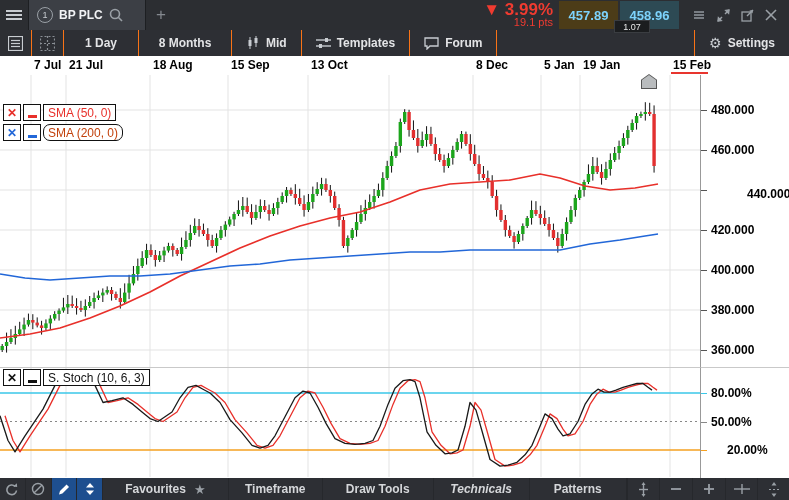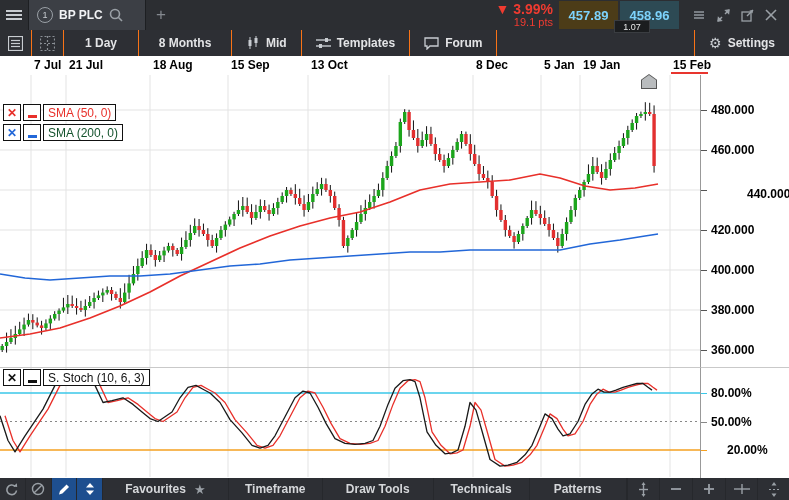--- a/index.html
+++ b/index.html
@@ -8,21 +8,21 @@
   .abs{position:absolute;}
   
   .topbar{left:0;top:0;width:789px;height:30px;background:#2c2e32;display:flex;align-items:stretch;}
   .tb-sq{width:28px;display:flex;align-items:center;justify-content:center;border-right:1px solid #1d1f22;cursor:pointer;}
   .tab{width:100px;background:#3c3f45;display:flex;align-items:center;gap:6px;padding:0 8px;border-right:1px solid #1d1f22;cursor:pointer;}
   .numcircle{width:14px;height:14px;border:1px solid #9aa0a6;border-radius:50%;color:#c8ccd1;
              font-size:9px;display:flex;align-items:center;justify-content:center;flex:0 0 auto;}
   .sym{color:#f2f3f5;font-weight:bold;font-size:12px;white-space:nowrap;}
   .addtab{width:30px;display:flex;align-items:center;justify-content:center;color:#84898f;font-size:17px;cursor:pointer;}
   .change{margin-left:auto;display:flex;flex-direction:column;align-items:flex-end;justify-content:center;padding-right:6px;}
-  .pct{color:#f03b30;font-size:14px;font-weight:bold;line-height:13px;}
+  .pct{color:#f03b30;font-size:17px;font-weight:bold;line-height:13px;}
   .pts{color:#f03b30;font-size:11px;line-height:12px;}
   .pricebox{width:59px;margin:1px 0;display:flex;align-items:center;justify-content:center;
             color:#7dd3fc;font-weight:bold;font-size:13px;cursor:pointer;}
   .sell{background:#4c3c18;}
   .buy{background:#2d4a54;margin-left:2px;}
   .spreadbox{left:614px;top:20px;width:34px;height:11px;background:#1b1d1f;color:#e8e9ea;font-size:9px;
              display:flex;align-items:center;justify-content:center;z-index:5;border:1px solid #3a3d41;}
   .winctl{display:flex;align-items:center;gap:4px;padding:0 8px 0 10px;}
   .winbtn{width:20px;height:20px;display:flex;align-items:center;justify-content:center;cursor:pointer;}
   
@@ -547,21 +547,21 @@
   <div class="lgbox lgline">
       <i style="background:#e8302a;"></i>
     </div>
   <div class="lgbox lglabel" style="color:#e8302a;">SMA (50, 0)</div>
 </div>
 <div class="abs legend" style="left:3px;top:124px;">
   <div class="lgbox lgx" style="color:#2267d8;">✕</div>
   <div class="lgbox lgline">
       <i style="background:#2267d8;"></i>
     </div>
-  <div class="lgbox lglabel" style="color:#14532d;">SMA (200, 0)</div>
+  <div class="lgbox lglabel" style="color:#c2410c;border-radius:7px;">SMA (200, 0)</div>
 </div>
 
 <div class="abs marker">
     <i></i>
   </div>
 
 <div class="abs stoch">
   <svg id="stoch-svg" width="700" height="109" viewBox="0 0 700 109">
       <line x1="31" y1="0" x2="31" y2="109" stroke="#e3e3e3" stroke-width="1"></line>
       <line x1="66" y1="0" x2="66" y2="109" stroke="#e3e3e3" stroke-width="1"></line>
@@ -619,21 +619,21 @@
       <path d="M6 1l4 4.4H2z" fill="#fff"></path>
         <path d="M6 13L2 8.6h8z" fill="#fff"></path>
       </svg>
   </div>
   <div class="bbtn" style="width:126px;">
     <span>Favourites</span>
     <span class="bstar">★</span>
   </div>
   <div class="bbtn" style="width:94px;">Timeframe</div>
   <div class="bbtn" style="width:111px;">Draw Tools</div>
-  <div class="bbtn" style="width:96px;">Technicals</div>
+  <div class="bbtn" style="width:96px;font-style:italic;">Technicals</div>
   <div class="bbtn" style="width:97px;">Patterns</div>
   <div class="bbtn" style="flex:1;"></div>
   <div class="bbtn" style="width:32px;">
     <svg class="ic" width="15" height="15">
       <g stroke="#9aa0a6" stroke-width="1.4">
           <line x1="7.5" y1="3" x2="7.5" y2="12"></line>
           <line x1="3" y1="7.5" x2="12" y2="7.5"></line>
         </g>
       <g fill="#9aa0a6">
           <path d="M7.5 0l2 3h-4z"></path>

